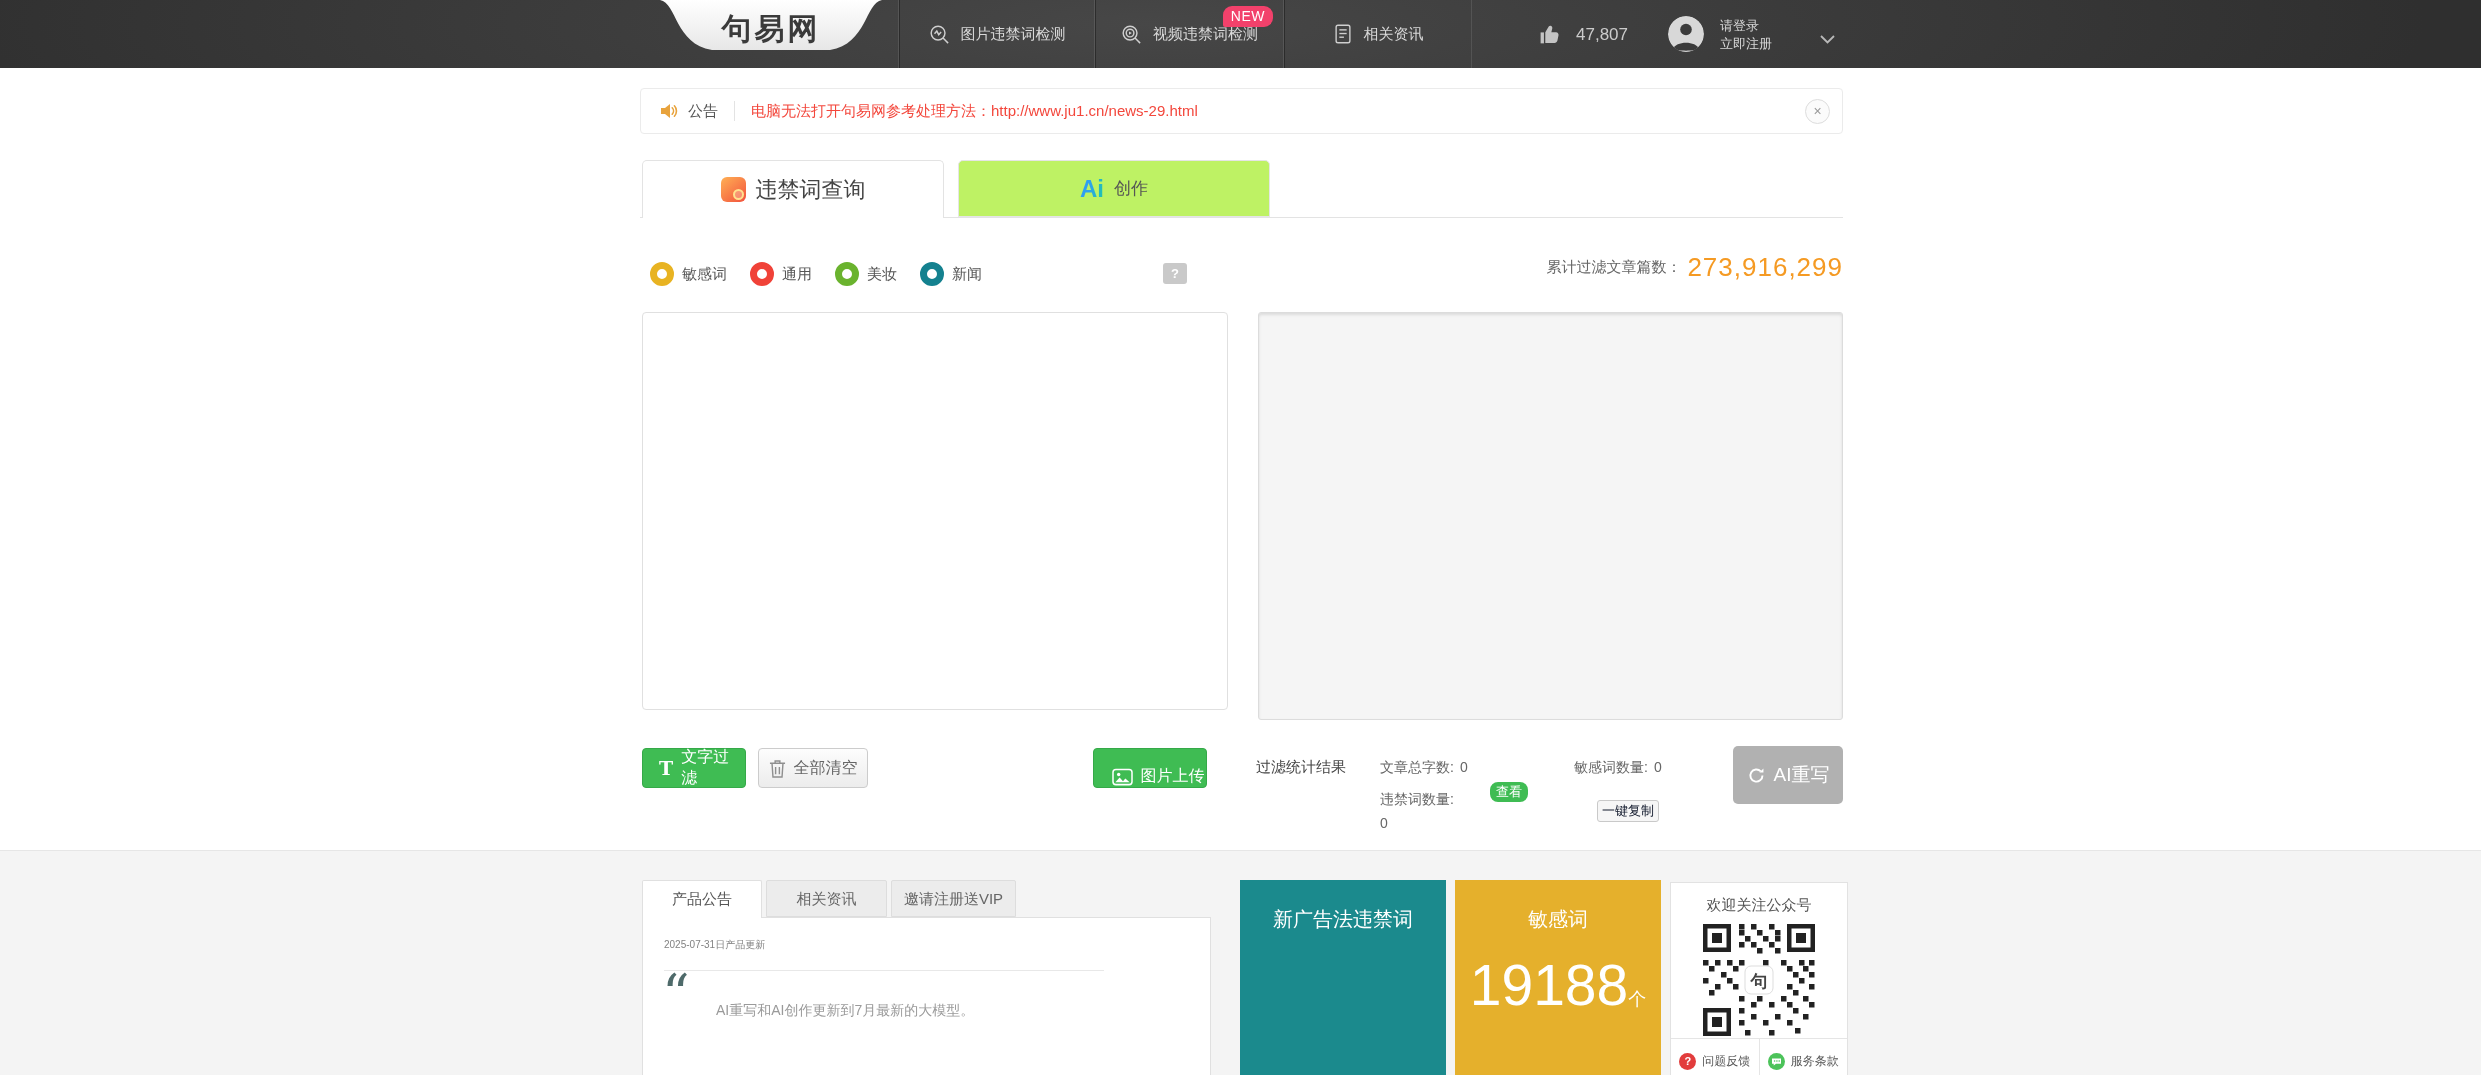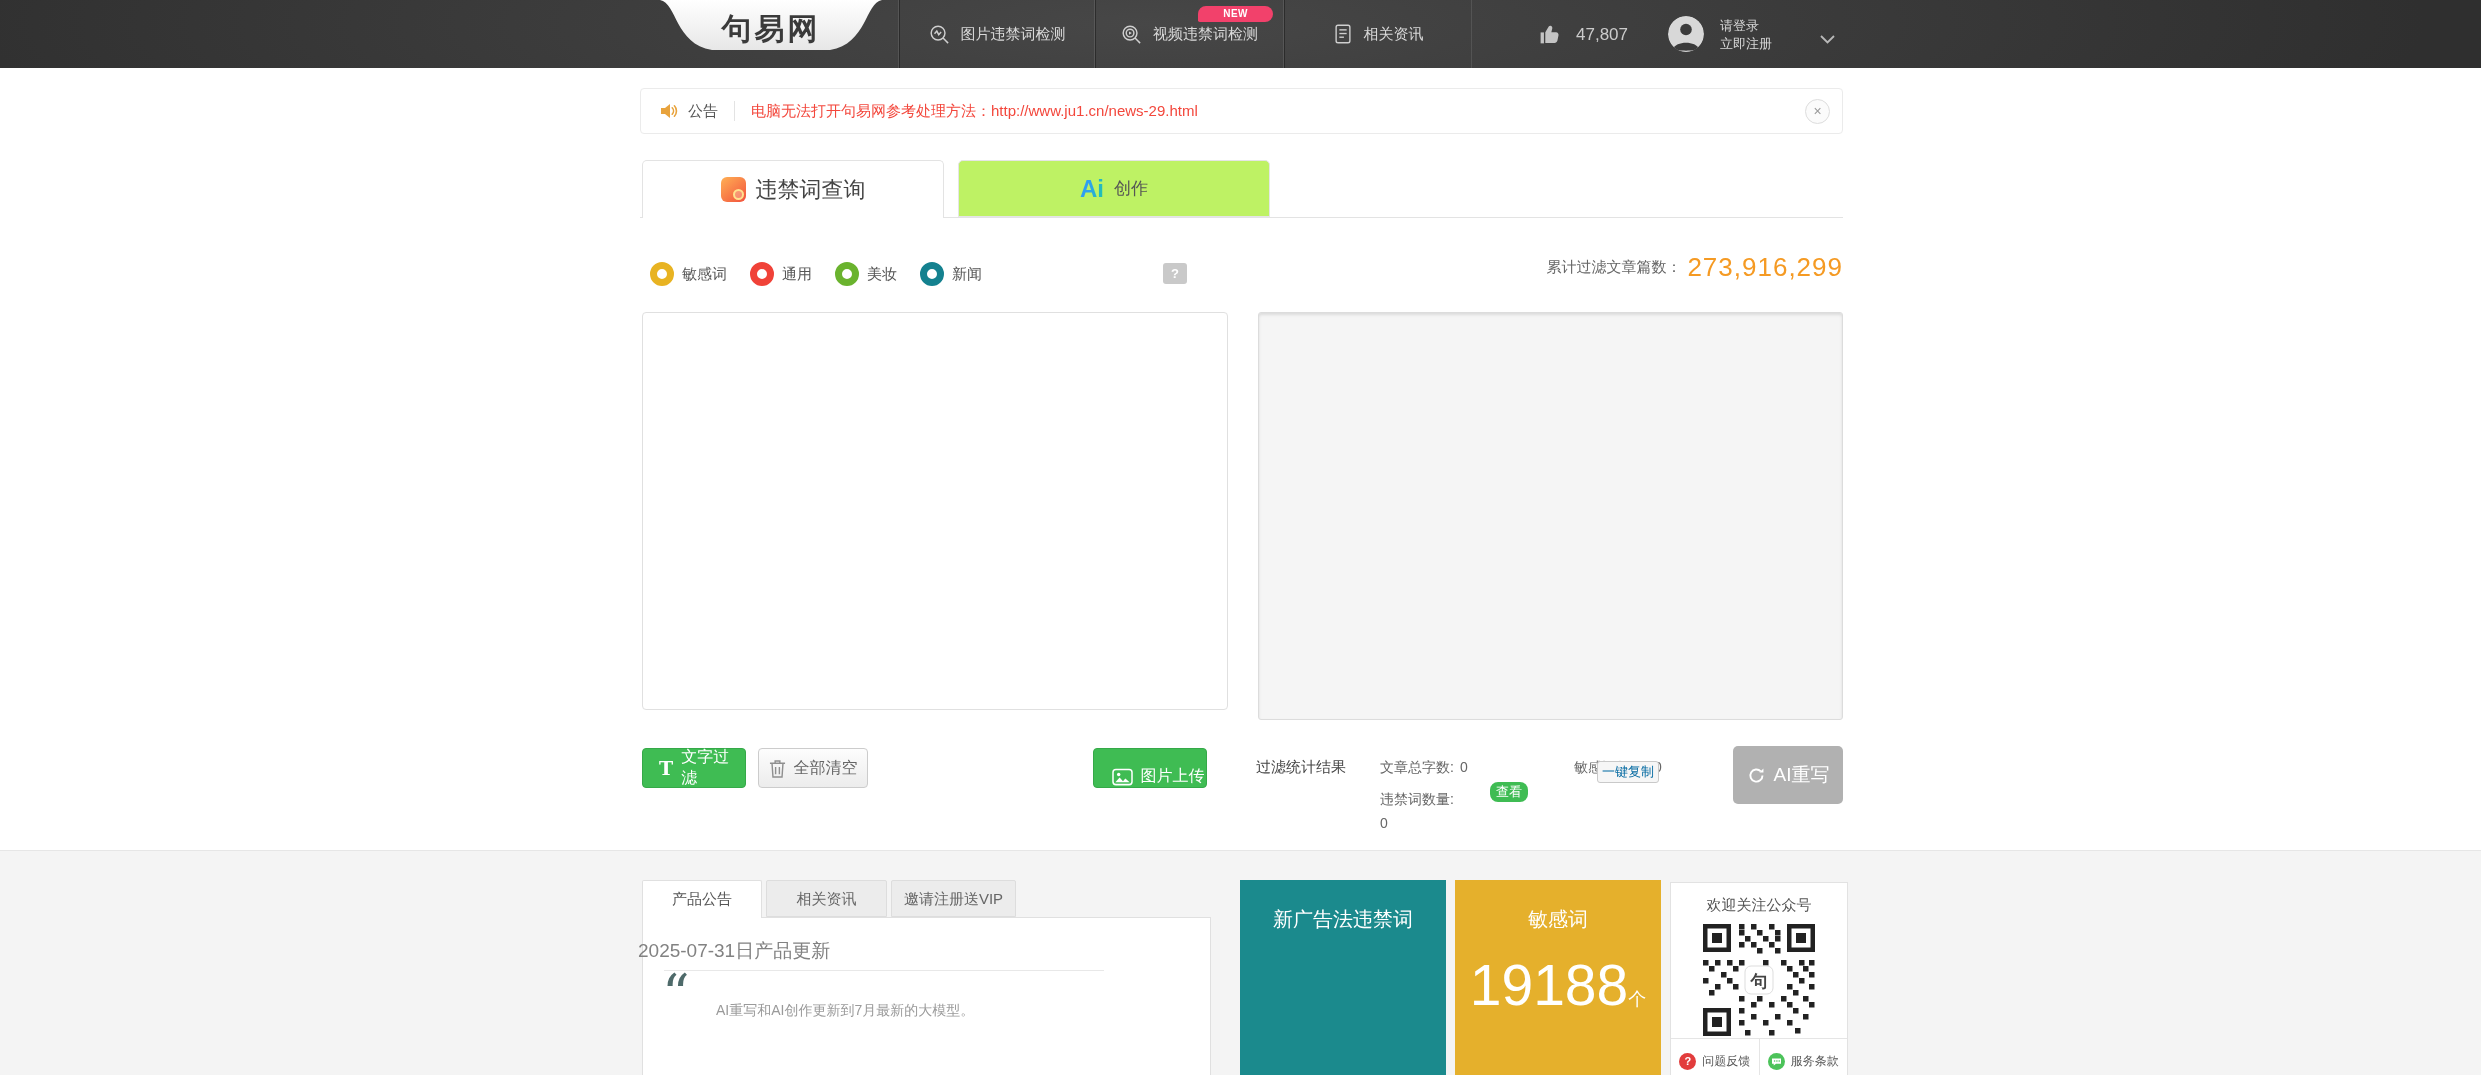--- a/index.html
+++ b/index.html
@@ -13,21 +13,21 @@
   .logo-badge { left:660px; top:0; width:222px; height:58px; cursor:pointer; }
   .logo-text { position:absolute; left:0; top:9px; width:222px; text-align:center;
     font-size:30px; font-weight:bold; color:#3a3a3a; letter-spacing:3px; }
   .menu { left:898px; top:0; height:68px; display:flex; }
   .menu-item { position:relative; display:flex; align-items:center; justify-content:center; gap:10px;
     height:68px; border-left:1px solid rgba(255,255,255,.10); box-shadow:inset 1px 0 0 rgba(0,0,0,.35);
     color:#d9d9d9; font-size:15px; cursor:pointer; }
   .menu-item:last-child { border-right:1px solid rgba(255,255,255,.10); }
   .mi-1 { width:196px; } .mi-2 { width:189px; } .mi-3 { width:189px; }
   .new-badge { position:absolute; top:6px; right:10px; background:#f2416b; color:#fff;
-    font-size:10px; font-weight:bold; padding:2px 25px 3px; border-radius:9px 9px 9px 2px; letter-spacing:.5px; }
+    font-size:14px; font-weight:normal; padding:2px 8px 3px; border-radius:9px 9px 9px 2px; letter-spacing:.5px; }
   .thumb-icon { left:1538px; top:22px; cursor:pointer; }
   .like-count { left:1576px; top:25px; font-size:17px; color:#cbcbcb; cursor:pointer; }
   .avatar { left:1668px; top:16px; width:36px; height:36px; border-radius:50%; overflow:hidden; cursor:pointer; }
   .login-block { left:1720px; top:17px; font-size:13px; color:#d8d8d8; line-height:18px; cursor:pointer; }
   .chevron { left:1820px; top:30px; cursor:pointer; }
 
   
   .announce { left:640px; top:88px; width:1203px; height:46px; background:#fff;
     border:1px solid #ebebeb; border-radius:4px; display:flex; align-items:center; }
   .ann-icon { margin-left:18px; display:flex; }
@@ -85,35 +85,35 @@
   .btn-clear { left:758px; top:748px; width:110px; height:40px; background:linear-gradient(#fdfdfd,#ececec);
     border:1px solid #ccc; color:#666; }
   .btn-upload { left:1093px; top:748px; width:114px; height:40px;align-items:flex-end; }
 
   
   .stats-title { left:1256px; top:758px; font-size:15px; color:#444; }
   .stat { display:flex; gap:6px; font-size:14px; color:#666; }
   .stat-a { left:1380px; top:759px; } .stat-b { left:1574px; top:759px; } .stat-c { left:1380px; top:791px;flex-direction:column; }
   .view-btn { left:1490px; top:782px; width:38px; height:20px; background:#3fbc53; border-radius:8px;
     color:#fff; font-size:13px; text-align:center; line-height:20px; cursor:pointer; }
-  .copy-btn { left:1597px; top:761px; width:62px; height:22px; background:#f6f6f6; border:1px solid #c9c9c9;
-    border-radius:3px; color:#0369a1; font-size:13px; text-align:center; line-height:20px; cursor:pointer; }
+  .copy-btn { left:1597px; top:800px; width:62px; height:22px; background:#f6f6f6; border:1px solid #c9c9c9;
+    border-radius:3px; color:#0f172a; font-size:13px; text-align:center; line-height:20px; cursor:pointer; }
   .btn-rewrite { left:1733px; top:746px; width:110px; height:58px; background:#b1b1b1; border-radius:5px;
     color:#fff; font-size:19px; display:flex; align-items:center; justify-content:center; gap:8px; cursor:pointer; }
 
   
   .footer-bg { left:0; top:850px; width:2481px; height:225px; background:#f4f4f4; border-top:1px solid #e6e6e6; }
   .f-tab { top:880px; height:37px; background:#ececec; border:1px solid #ddd; font-size:15px; color:#666;
     text-align:center; line-height:36px; border-radius:2px 2px 0 0; cursor:pointer; }
   .f-tab1 { left:642px; width:120px; height:38px; background:#fff; border:1px solid #e0e0e0; border-bottom:none;
     z-index:2; color:#555; }
   .f-tab2 { left:766px; width:121px; }
   .f-tab3 { left:891px; width:125px; }
   .f-card { left:642px; top:917px; width:569px; height:165px; background:#fff; border:1px solid #e0e0e0; z-index:1; }
-  .f-heading { left:638px; top:938px; font-size:19px; color:#828282; z-index:3; cursor:pointer; }
+  .f-heading { left:664px; top:938px; font-size:10px; color:#828282; z-index:3; cursor:pointer; }
   .f-divider { left:664px; top:970px; width:440px; height:1px; background:#e8e8e8; z-index:3; }
   .f-quote-mark { left:662px; top:968px; font-family:"DejaVu Serif",serif; font-size:54px; color:#4e6a6a;
     z-index:3; line-height:1; }
   .f-quote-text { left:716px; top:1002px; font-size:14px; color:#9a9a9a; z-index:3; }
 
   .stat-card { top:880px; width:206px; height:200px; color:#fff; text-align:center; }
   .card-teal { left:1240px; background:#1b8a8d; }
   .card-gold { left:1455px; background:#e5b02c; }
   .card-title { margin-top:26px; font-size:20px; }
   .card-num { margin-top:24px; font-size:57px; line-height:1; }

